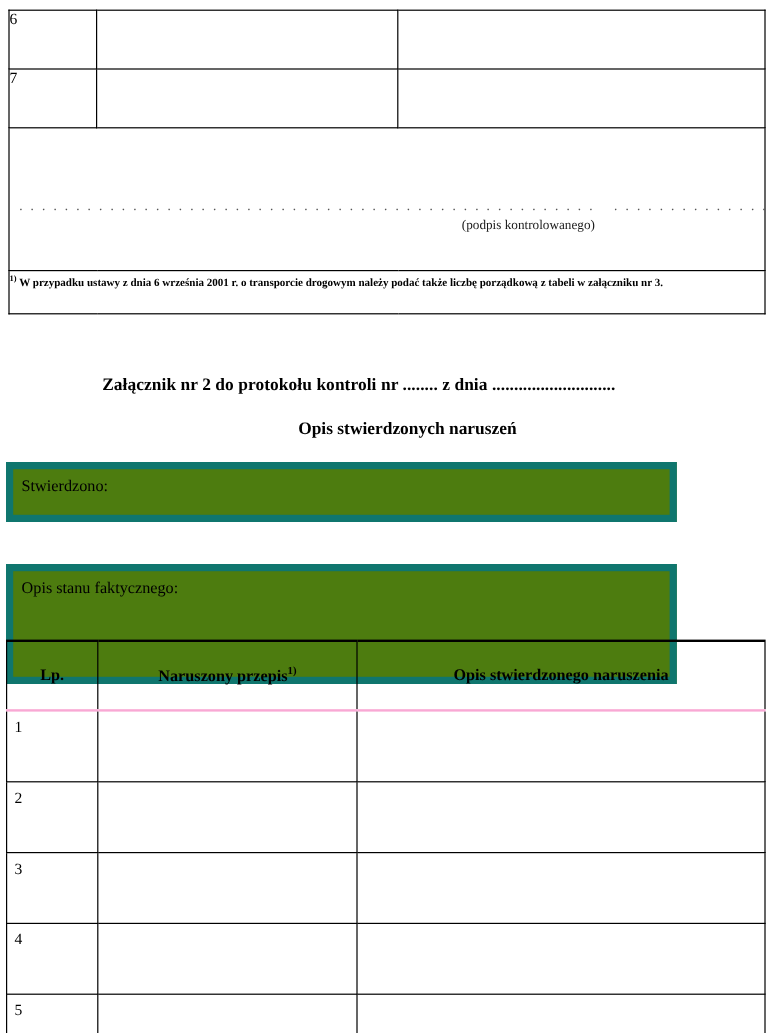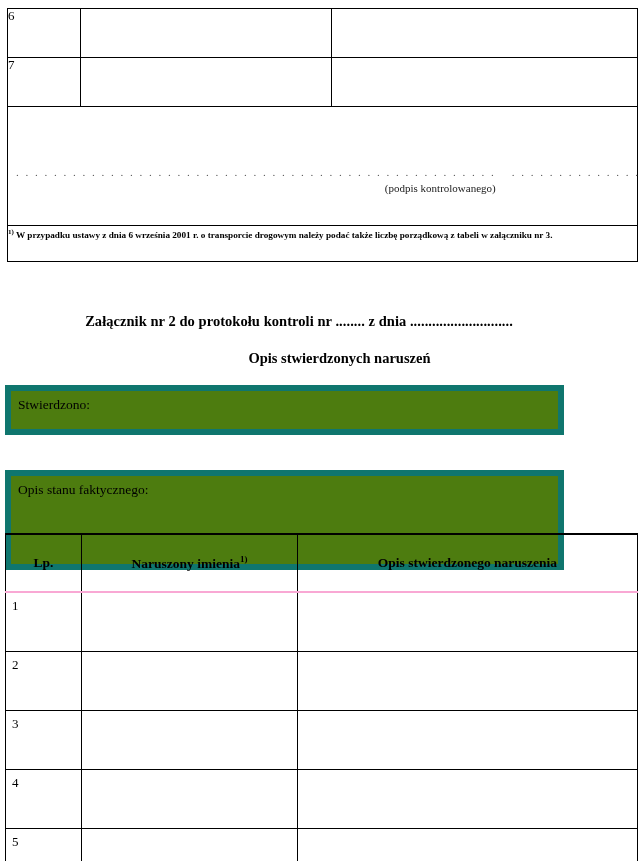--- a/index.html
+++ b/index.html
@@ -232,21 +232,21 @@
 
 <table class="bottom-table">
   <colgroup>
     <col class="bcol-lp">
       <col class="bcol-law">
       <col class="bcol-dsc">
   </colgroup>
   <thead>
     <tr>
       <th>Lp.</th>
-      <th><span>Naruszony imienia</span><sup>1)</sup></th>
+      <th><span>Naruszony przepis</span><sup>1)</sup></th>
       <th>Opis stwierdzonego naruszenia</th>
     </tr>
   </thead>
   <tbody>
     <tr>
       <td class="brownum">1</td>
       <td class="cell-blank"></td>
       <td class="cell-blank"></td>
     </tr>
     <tr>

